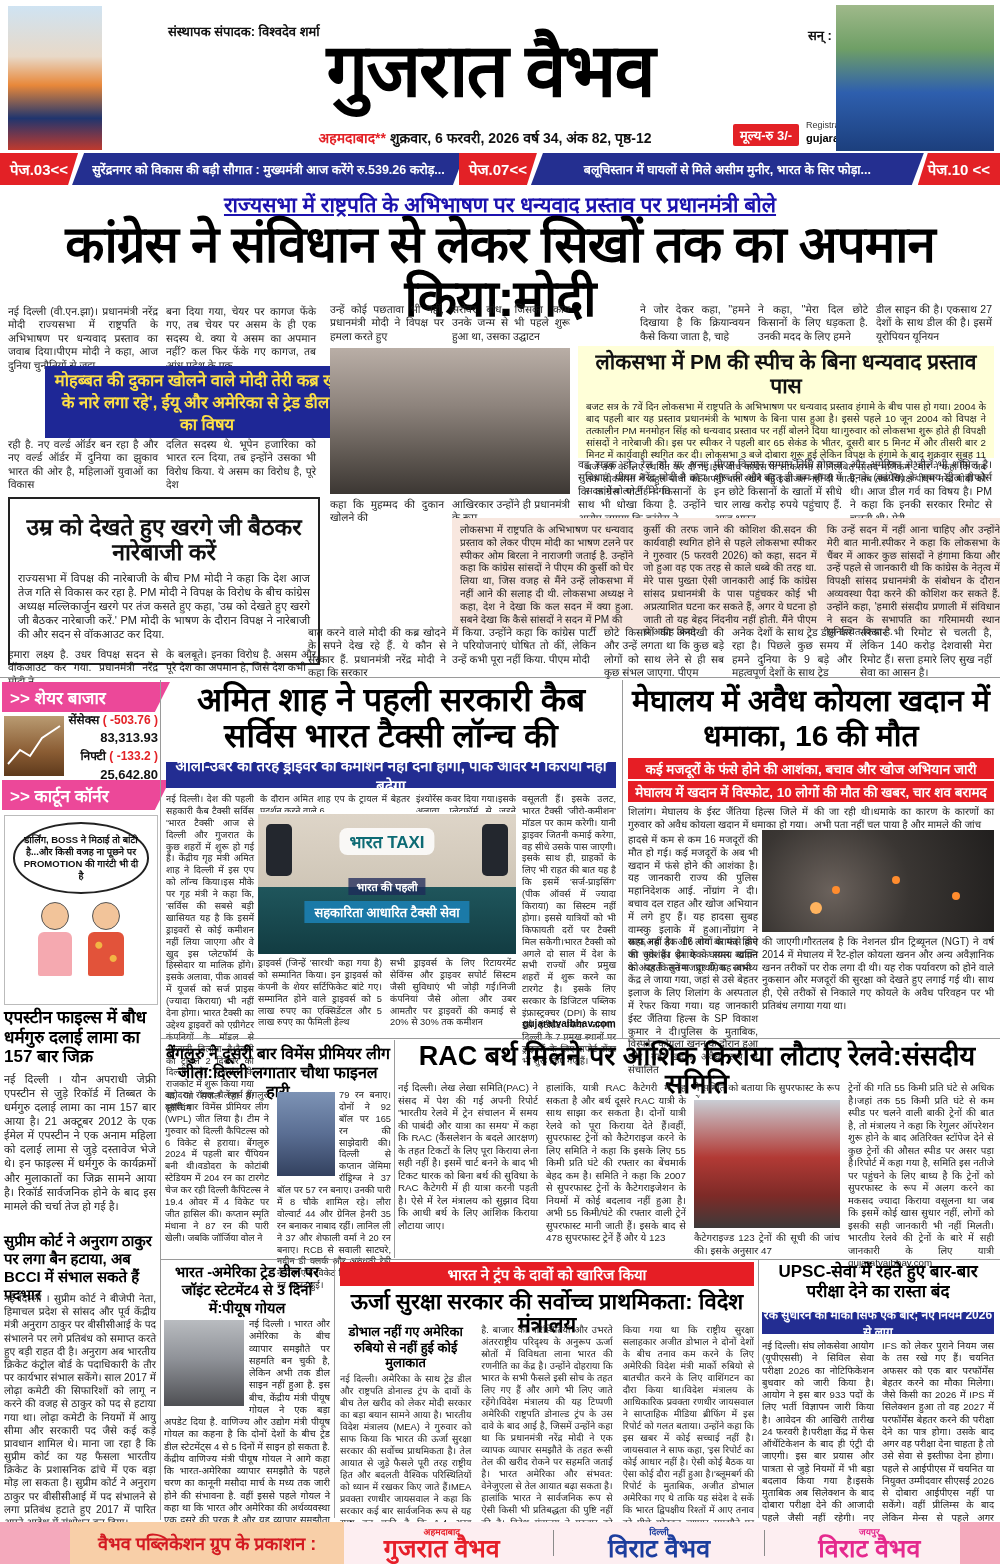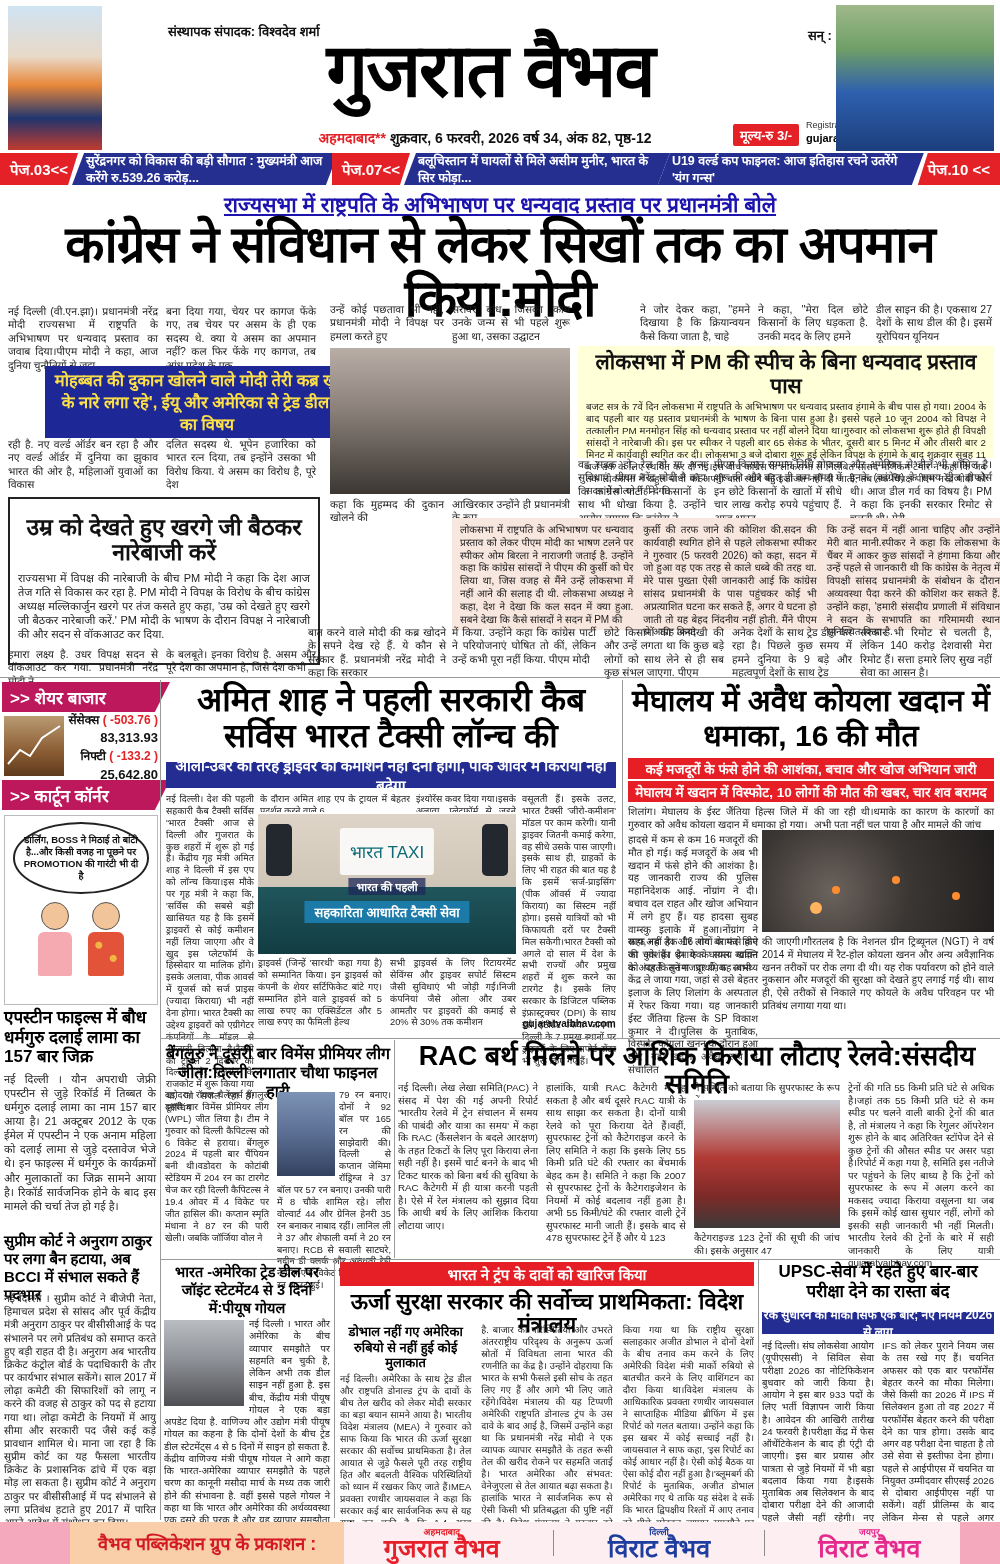--- a/index.html
+++ b/index.html
@@ -27,41 +27,41 @@
   .rib-news{background:#242f90;color:#fff;font-weight:bold;font-size:12.5px;display:flex;align-items:center;justify-content:center;flex:1;padding:0 14px;clip-path:polygon(12px 0,100% 0,calc(100% - 12px) 100%,0 100%);margin:0 -6px;}
   .kicker{font-size:21px;font-weight:900;color:#1c12ae;text-decoration:underline;}
   .mainhead{font-size:51px;font-weight:900;line-height:1.05;letter-spacing:-1px;color:#000;}
   .bluebox{background:#1e2796;color:#fde047;font-weight:900;font-size:16.5px;line-height:1.35;display:flex;align-items:center;justify-content:center;text-align:center;padding:4px 8px;margin-left:37px;}
   .khargebox{border:2px solid #222;padding:16px 8px;}
   .khargetitle{font-size:23px;font-weight:900;text-align:center;line-height:1.1;}
   .speechbox{background:#ffffd8;padding:4px 8px;}
   .speechtitle{font-size:21px;font-weight:900;text-align:center;line-height:1.15;}
   .birlabox{background:#cb1f27;color:#fff;font-weight:900;font-size:21px;line-height:1.3;display:flex;align-items:center;justify-content:center;text-align:center;padding:6px;}
   .pinkbox{background:#f8e7df;padding:6px 8px;}
-  .greenhdr{background:#be185d;color:#fff;font-weight:900;font-size:17px;display:flex;align-items:center;padding:0 8px;clip-path:polygon(0 0,100% 0,91% 100%,0 100%);}
+  .greenhdr{background:#ec4899;color:#fff;font-weight:900;font-size:17px;display:flex;align-items:center;padding:0 8px;clip-path:polygon(0 0,100% 0,91% 100%,0 100%);}
   .mktrow{font-size:12px;font-weight:bold;text-align:right;line-height:1.45;}
   .neg{color:#e32126;}
   .cartoonbox{border:1px solid #bbb;background:#fff;}
   .bubble{border:2px solid #222;border-radius:50%;padding:10px 8px;font-size:9.5px;font-weight:bold;text-align:center;line-height:1.25;background:#fff;}
   .subbar{background:#232d92;color:#fff;font-weight:900;display:flex;align-items:center;justify-content:center;text-align:center;}
   .redbar{background:#e61e25;color:#fff;font-weight:900;display:flex;align-items:center;justify-content:center;text-align:center;}
   .footer{background:#f6cdd6;display:flex;align-items:center;}
   .pubname{font-weight:900;font-size:25px;line-height:1;}
   .pubsup{font-size:9px;font-weight:bold;display:block;text-align:center;margin-bottom:-2px;}
   .fsep{width:1px;height:26px;background:#8b8b8b;margin:0 14px;}
   
   .ph-cm{background:linear-gradient(180deg,#cfe3f2 0%,#e8d9c8 35%,#e8883a 55%,#20356e 78%,#c03a2e 100%);}
   .ph-cricket{background:linear-gradient(180deg,#9fb98a 0%,#6f9f66 30%,#2e5fae 60%,#1c3f7d 100%);}
   .ph-pm{background:linear-gradient(180deg,#b9aea6 0%,#8d837c 40%,#5d5650 75%,#3c3733 100%);}
   .ph-mine{background:radial-gradient(circle at 30% 60%,#6b625c 0%,#3a3633 45%,#211f1e 100%),#2a2725;}
   .ph-wpl{background:linear-gradient(180deg,#7d93b5 0%,#5a6e93 50%,#33415f 100%);}
   .ph-rac{background:linear-gradient(180deg,#c9cdd4 0%,#b23a35 45%,#7d2a27 75%,#3d3a3a 100%);}
   .ph-goyal{background:linear-gradient(180deg,#b9bcc0 0%,#8f9298 45%,#4e4f53 100%);}
   .taxi-photo{background:linear-gradient(180deg,#ded5c8 0%,#cfc6b7 52%,#1f565c 52%,#123c42 100%);position:relative;}
-  .taxi-brand{position:absolute;top:14px;left:50%;transform:translateX(-50%);font-weight:400;font-size:17px;color:#0d6b74;background:rgba(255,255,255,.85);padding:12px 10px;border-radius:3px;white-space:nowrap;}
+  .taxi-brand{position:absolute;top:14px;left:50%;transform:translateX(-50%);font-weight:700;font-size:17px;color:#0d6b74;background:rgba(255,255,255,.85);padding:2px 10px;border-radius:8px;white-space:nowrap;}
   .taxi-l1{position:absolute;top:46%;left:50%;transform:translate(-50%,0);color:#fff;background:rgba(30,40,90,.75);font-weight:bold;font-size:11px;padding:1px 8px;white-space:nowrap;}
   .taxi-l2{position:absolute;top:62%;left:50%;transform:translate(-50%,0);color:#fff;background:#1b7aa8;font-weight:900;font-size:13px;padding:2px 10px;white-space:nowrap;}
   .phone{position:absolute;width:26px;height:52px;background:#23272e;border-radius:5px;top:10px;}
   .figure-head{width:26px;height:26px;border-radius:50%;background:#f2c49a;border:1.5px solid #555;}
 </style>
 </head>
 <body>
 
 <div id="page">
 
@@ -76,21 +76,20 @@
   <div class="abs price" style="left:733px;top:124px;">मूल्य-रु 3/-</div>
   <div class="abs reg" style="left:806px;top:120px;">Registration No-54924/92.</div>
   <div class="abs web" style="left:806px;top:132px;">gujaratvaibhav.com</div>
   <div class="abs photo ph-cricket" style="left:836px;top:5px;width:158px;height:146px;"></div>
 
   <div class="abs ribbon" style="left:0;top:153px;width:1000px;">
     <div class="rib-page" style="clip-path:polygon(0 0,100% 0,calc(100% - 10px) 100%,0 100%);">पेज.03&lt;&lt;</div>
     <div class="rib-news">सुरेंद्रनगर को विकास की बड़ी सौगात : मुख्यमंत्री आज करेंगे रु.539.26 करोड़...</div>
     <div class="rib-page">पेज.07&lt;&lt;</div>
     <div class="rib-news">बलूचिस्तान में घायलों से मिले असीम मुनीर, भारत के सिर फोड़ा...</div>
-    <div class="rib-news">U19 वर्ल्ड कप फाइनल: आज इतिहास रचने उतरेंगे 'यंग गन्स'</div>
     <div class="rib-page last">पेज.10 &lt;&lt;</div>
   </div>
 
   <div class="abs kicker ctr" style="left:0;top:190px;width:1000px;">राज्यसभा में राष्ट्रपति के अभिभाषण पर धन्यवाद प्रस्ताव पर प्रधानमंत्री बोले</div>
   <div class="abs mainhead ctr" style="left:0;top:218px;width:1000px;">कांग्रेस ने संविधान से लेकर सिखों तक का अपमान किया:मोदी</div>
 
   <div class="abs j" style="left:8px;top:305px;width:150px;height:56px;">नई दिल्ली (वी.एन.झा)। प्रधानमंत्री नरेंद्र मोदी राज्यसभा में राष्ट्रपति के अभिभाषण पर धन्यवाद प्रस्ताव का जवाब दिया।पीएम मोदी ने कहा, आज दुनिया चुनौतियों से जूझ</div>
   <div class="abs j" style="left:166px;top:305px;width:150px;height:56px;">बना दिया गया, चेयर पर कागज फेंके गए, तब चेयर पर असम के ही एक सदस्य थे. क्या ये असम का अपमान नहीं? कल फिर फेंके गए कागज, तब आंध्र प्रदेश के एक</div>
   <div class="abs j" style="left:330px;top:303px;width:114px;height:42px;">उन्हें कोई पछतावा भी नहीं, प्रधानमंत्री मोदी ने विपक्ष पर हमला करते हुए</div>
   <div class="abs j" style="left:452px;top:303px;width:118px;height:42px;">सरोवर बांध, जिसका काम उनके जन्म से भी पहले शुरू हुआ था, उसका उद्घाटन</div>

